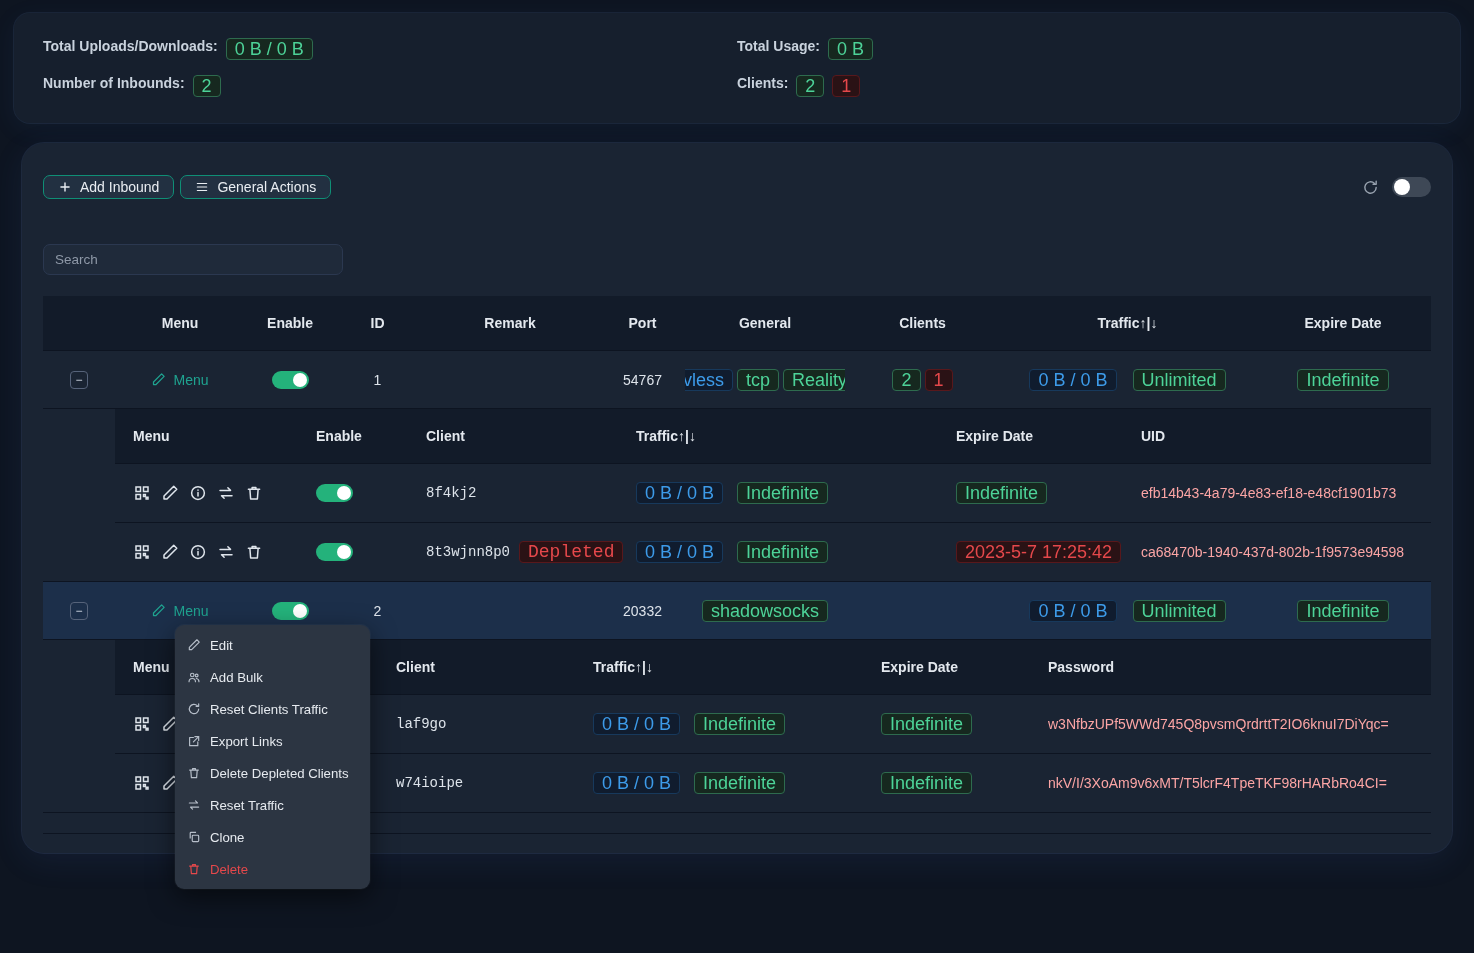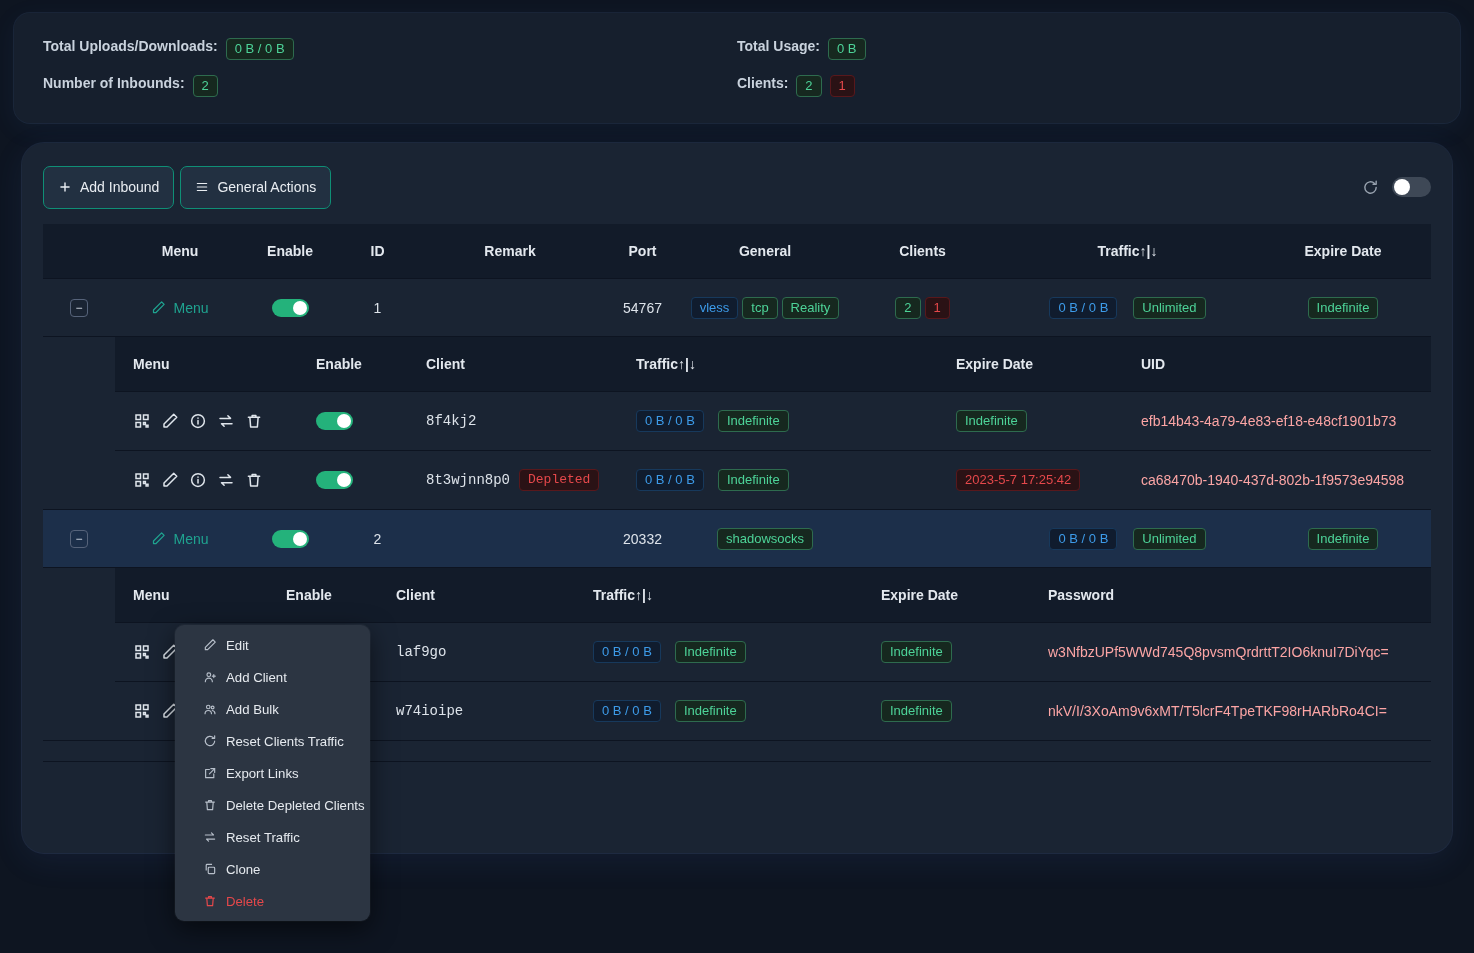--- a/index.html
+++ b/index.html
@@ -25,30 +25,30 @@
   .main-card {
     position:absolute; left:22px; top:143px; width:1430px; height:710px;
     background:#1a2433; border-radius:22px;
     box-shadow:0 0 0 1px rgba(130,165,225,.12), 0 8px 32px rgba(70,110,210,.10);
     padding:28px 21px 0;
   }
 
   
   .tag {
     display:inline-block; padding:0 8px; border-radius:4px;
-    font-size:13px; line-height:20px; font-weight:400; white-space:nowrap;
+    font-size:18px; line-height:20px; font-weight:400; white-space:nowrap;
   }
   .tag.green { color:#4dd398; background:#16281f; border:1px solid #2e6b4e; }
   .tag.blue  { color:#3d9be9; background:#101c2e; border:1px solid #17395c; }
   .tag.red   { color:#e5484b; background:#2a1215; border:1px solid #58181c; }
 
   
   .toolbar { display:flex; align-items:center; gap:6px; height:32px; }
   .btn {
-    display:inline-flex; align-items:center; gap:8px; height:43px; padding:0 14px;
+    display:inline-flex; align-items:center; gap:8px; height:24px; padding:0 14px;
     background:#223041; border:1px solid #0f8f76; border-radius:7px;
     color:#e9edf2; font-size:14px; font-family:inherit; cursor:pointer;
   }
   .btn .icon svg { width:14px; height:14px; color:#e9edf2; }
   .toolbar-right { margin-left:auto; display:flex; align-items:center; gap:13px; }
   .refresh { color:#97a1ae; cursor:pointer; }
   .refresh svg { width:17px; height:17px; }
   .switch {
     width:39px; height:20px; border-radius:11px; background:#3e4856;
     position:relative; cursor:pointer;
@@ -111,21 +111,21 @@
   .icons .icon svg { width:18px; height:18px; }
   .client-name { gap:9px;font-family:Liberation Mono, monospace; }
   .secret { color:#fca5a5; }
   .ntags { display:flex; gap:14px; }
 
   .tfoot-spacer { height:22px; border-top:1px solid #0d1421; border-bottom:1px solid #0d1421; }
 
   
   .context-menu {
     position:absolute; left:175px; top:625px; width:195px; z-index:20;
-    background:#2c3542; border-radius:9px; padding:4px 16px;
+    background:#2c3542; border-radius:9px; padding:4px 0;
     box-shadow:0 8px 26px rgba(0,0,0,.55), 0 0 0 1px rgba(255,255,255,.04);
   }
   .menu-item {
     display:flex; align-items:center; gap:9px; height:32px; padding:0 12px;
     font-size:13.2px; color:#e6eaef; cursor:pointer; white-space:nowrap;
   }
   .menu-item .icon svg { width:14px; height:14px; color:#b7bfca; }
   .menu-item.danger { color:#e5484b; }
   .menu-item.danger .icon svg { color:#e5484b; }
 </style>
@@ -177,20 +177,21 @@
       <span class="icon refresh">
         <svg viewBox="0 0 24 24" fill="none" stroke="currentColor" stroke-width="2" stroke-linecap="round" stroke-linejoin="round">
             <path d="M20 12a8 8 0 1 1-2.34-5.66"></path>
             <path d="M20 3v4.4h-4.4"></path>
           </svg>
       </span>
       <div class="switch"></div>
     </div>
   </div>
 
+  <input class="search" placeholder="Search" style="">
 
   <div class="table">
 
     <div class="thead">
       <div></div>
       <div>Menu</div>
       <div>Enable</div>
       <div>ID</div>
       <div>Remark</div>
       <div>Port</div>
@@ -499,30 +500,20 @@
     <span class="icon">
         <svg viewBox="0 0 24 24" fill="none" stroke="currentColor" stroke-width="2" stroke-linecap="round" stroke-linejoin="round">
           <path d="M17 3l4 4L8 20H4v-4L17 3z"></path>
         </svg>
       </span>
     <span>Edit</span>
   </div>
   <div class="menu-item">
     <span class="icon">
         <svg viewBox="0 0 24 24" fill="none" stroke="currentColor" stroke-width="2" stroke-linecap="round">
-          <circle cx="10" cy="8" r="3.2"></circle>
-          <path d="M4 20c0-3.3 2.7-6 6-6s6 2.7 6 6"></path>
-          <path d="M18.5 8v5M16 10.5h5"></path>
-        </svg>
-      </span>
-    <span>Add Client</span>
-  </div>
-  <div class="menu-item">
-    <span class="icon">
-        <svg viewBox="0 0 24 24" fill="none" stroke="currentColor" stroke-width="2" stroke-linecap="round">
           <circle cx="9" cy="8.5" r="3"></circle>
           <path d="M3.5 20c0-3 2.5-5.5 5.5-5.5S14.5 17 14.5 20"></path>
           <circle cx="16.5" cy="9.5" r="2.4"></circle>
           <path d="M16 14.6c2.6.4 4.5 2.6 4.5 5.4"></path>
         </svg>
       </span>
     <span>Add Bulk</span>
   </div>
   <div class="menu-item">
     <span class="icon">

